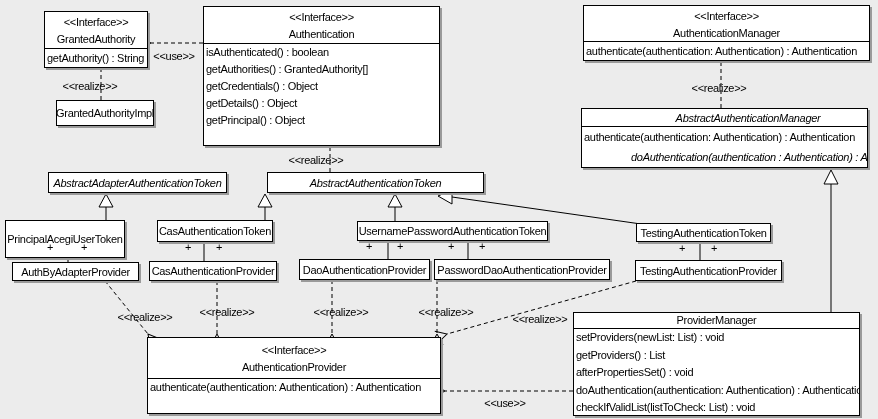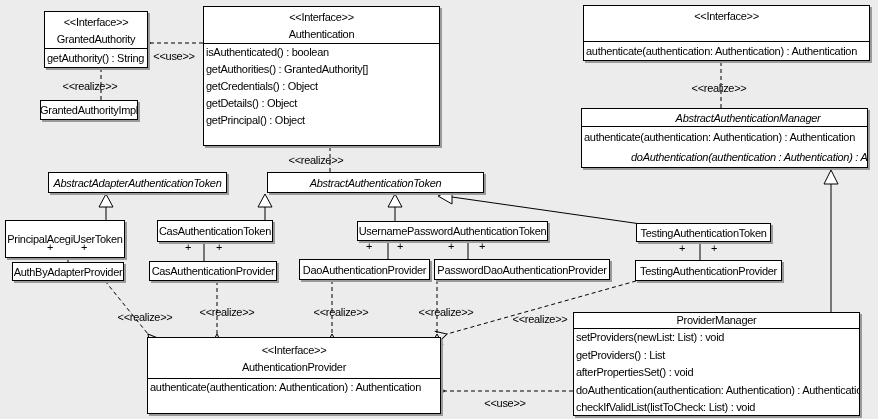--- a/index.html
+++ b/index.html
@@ -78,41 +78,42 @@
   <div class="cls" style="left:44px;top:11px;width:104px;height:57px">
     <div class="hd" style="height:37px">
       <div class="st">&lt;&lt;Interface&gt;&gt;</div>
       <div class="nm">GrantedAuthority</div>
     </div>
     <div class="bd">
       <div class="m" style="line-height:18px">getAuthority() : String</div>
     </div>
   </div>
 
-  <div class="cls one" style="left:40px;top:100px;width:98px;height:20px">
+  <div class="cls one" style="left:56px;top:100px;width:98px;height:26px">
     <span>GrantedAuthorityImpl</span>
   </div>
 
   <div class="cls" style="left:203px;top:6px;width:237px;height:140px">
     <div class="hd" style="height:37px">
       <div class="st">&lt;&lt;Interface&gt;&gt;</div>
       <div class="nm">Authentication</div>
     </div>
     <div class="bd">
       <div class="m" style="line-height:17px">isAuthenticated() : boolean</div>
       <div class="m" style="line-height:17px">getAuthorities() : GrantedAuthority[]</div>
       <div class="m" style="line-height:17px">getCredentials() : Object</div>
       <div class="m" style="line-height:17px">getDetails() : Object</div>
       <div class="m" style="line-height:17px">getPrincipal() : Object</div>
     </div>
   </div>
 
   <div class="cls" style="left:583px;top:5px;width:287px;height:56px">
     <div class="hd" style="height:36px">
       <div class="st">&lt;&lt;Interface&gt;&gt;</div>
+      <div class="nm">AuthenticationManager</div>
     </div>
     <div class="bd">
       <div class="m" style="line-height:18px">authenticate(authentication: Authentication) : Authentication</div>
     </div>
   </div>
 
   <div class="cls" style="left:581px;top:108px;width:287px;height:60px">
     <div class="hd hd1" style="height:18px">
       <div class="nm it">AbstractAuthenticationManager</div>
     </div>
@@ -139,21 +140,21 @@
   </div>
 
   <div class="cls one" style="left:357px;top:221px;width:191px;height:20px">
     <span>UsernamePasswordAuthenticationToken</span>
   </div>
 
   <div class="cls one" style="left:636px;top:223px;width:135px;height:19px">
     <span>TestingAuthenticationToken</span>
   </div>
 
-  <div class="cls one" style="left:12px;top:262px;width:112px;height:19px">
+  <div class="cls one" style="left:12px;top:262px;width:127px;height:19px">
     <span>AuthByAdapterProvider</span>
   </div>
 
   <div class="cls one" style="left:149px;top:261px;width:128px;height:20px">
     <span>CasAuthenticationProvider</span>
   </div>
 
   <div class="cls one" style="left:299px;top:259px;width:131px;height:21px">
     <span>DaoAuthenticationProvider</span>
   </div>

